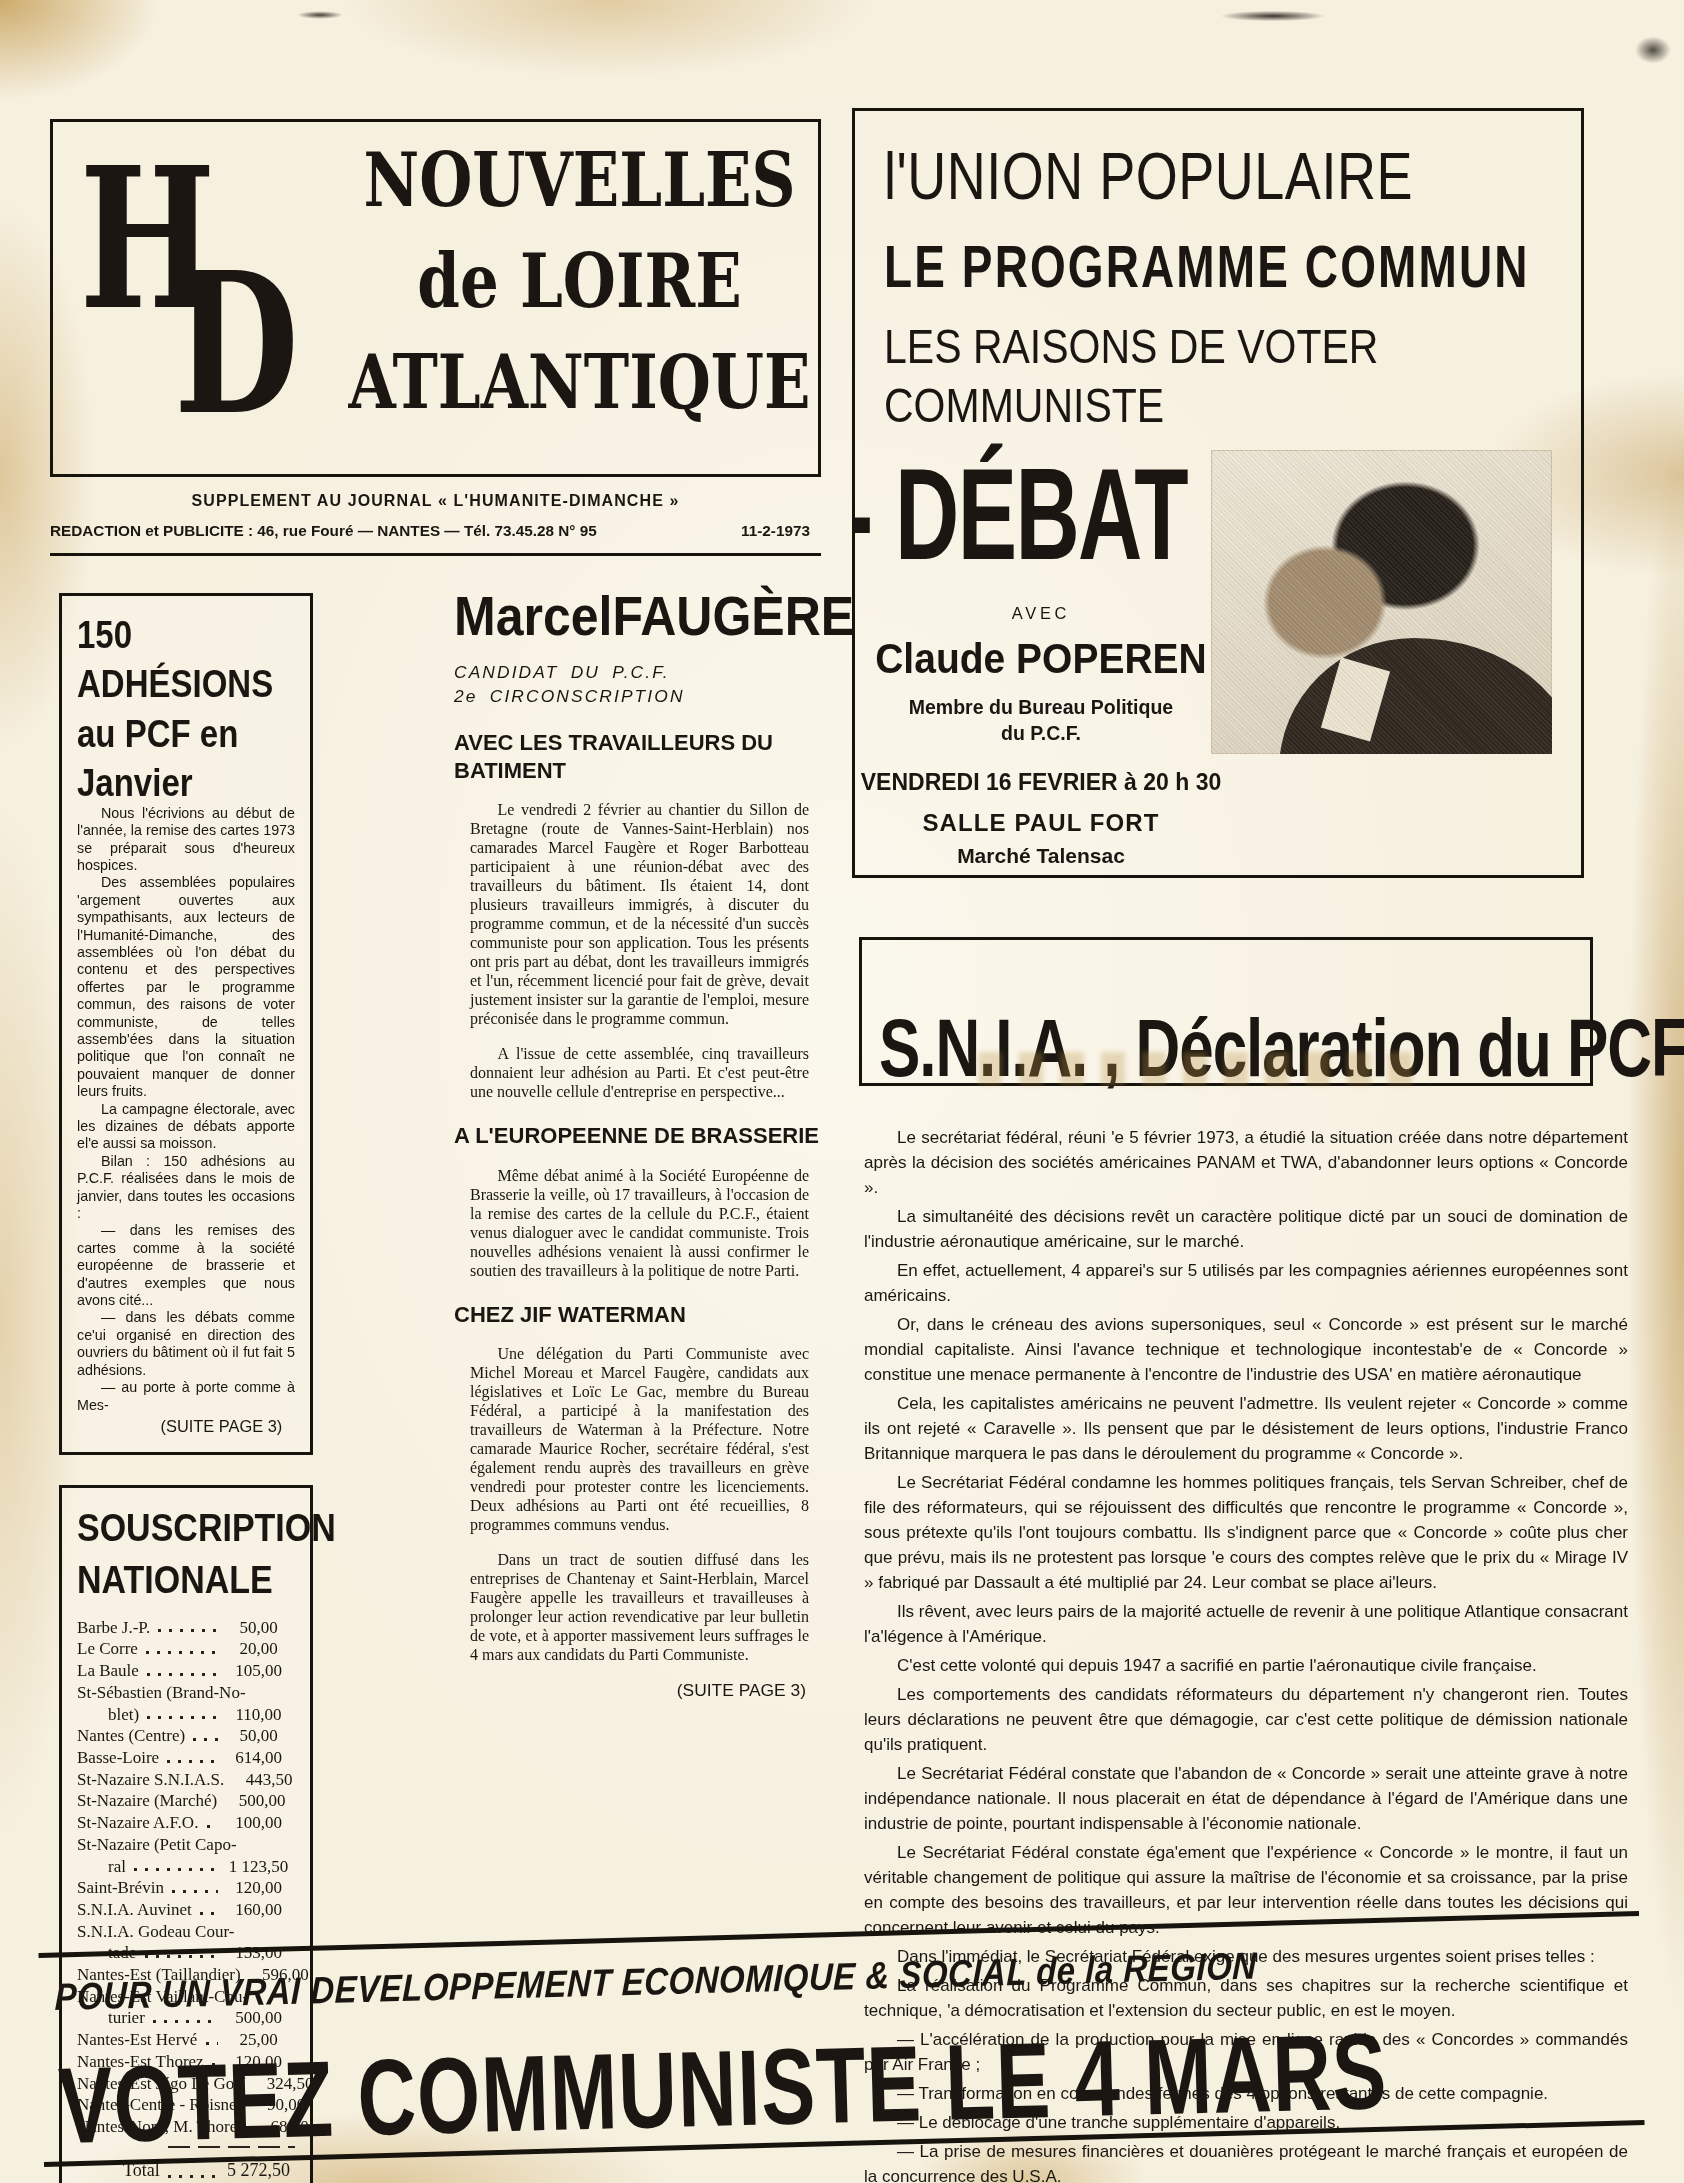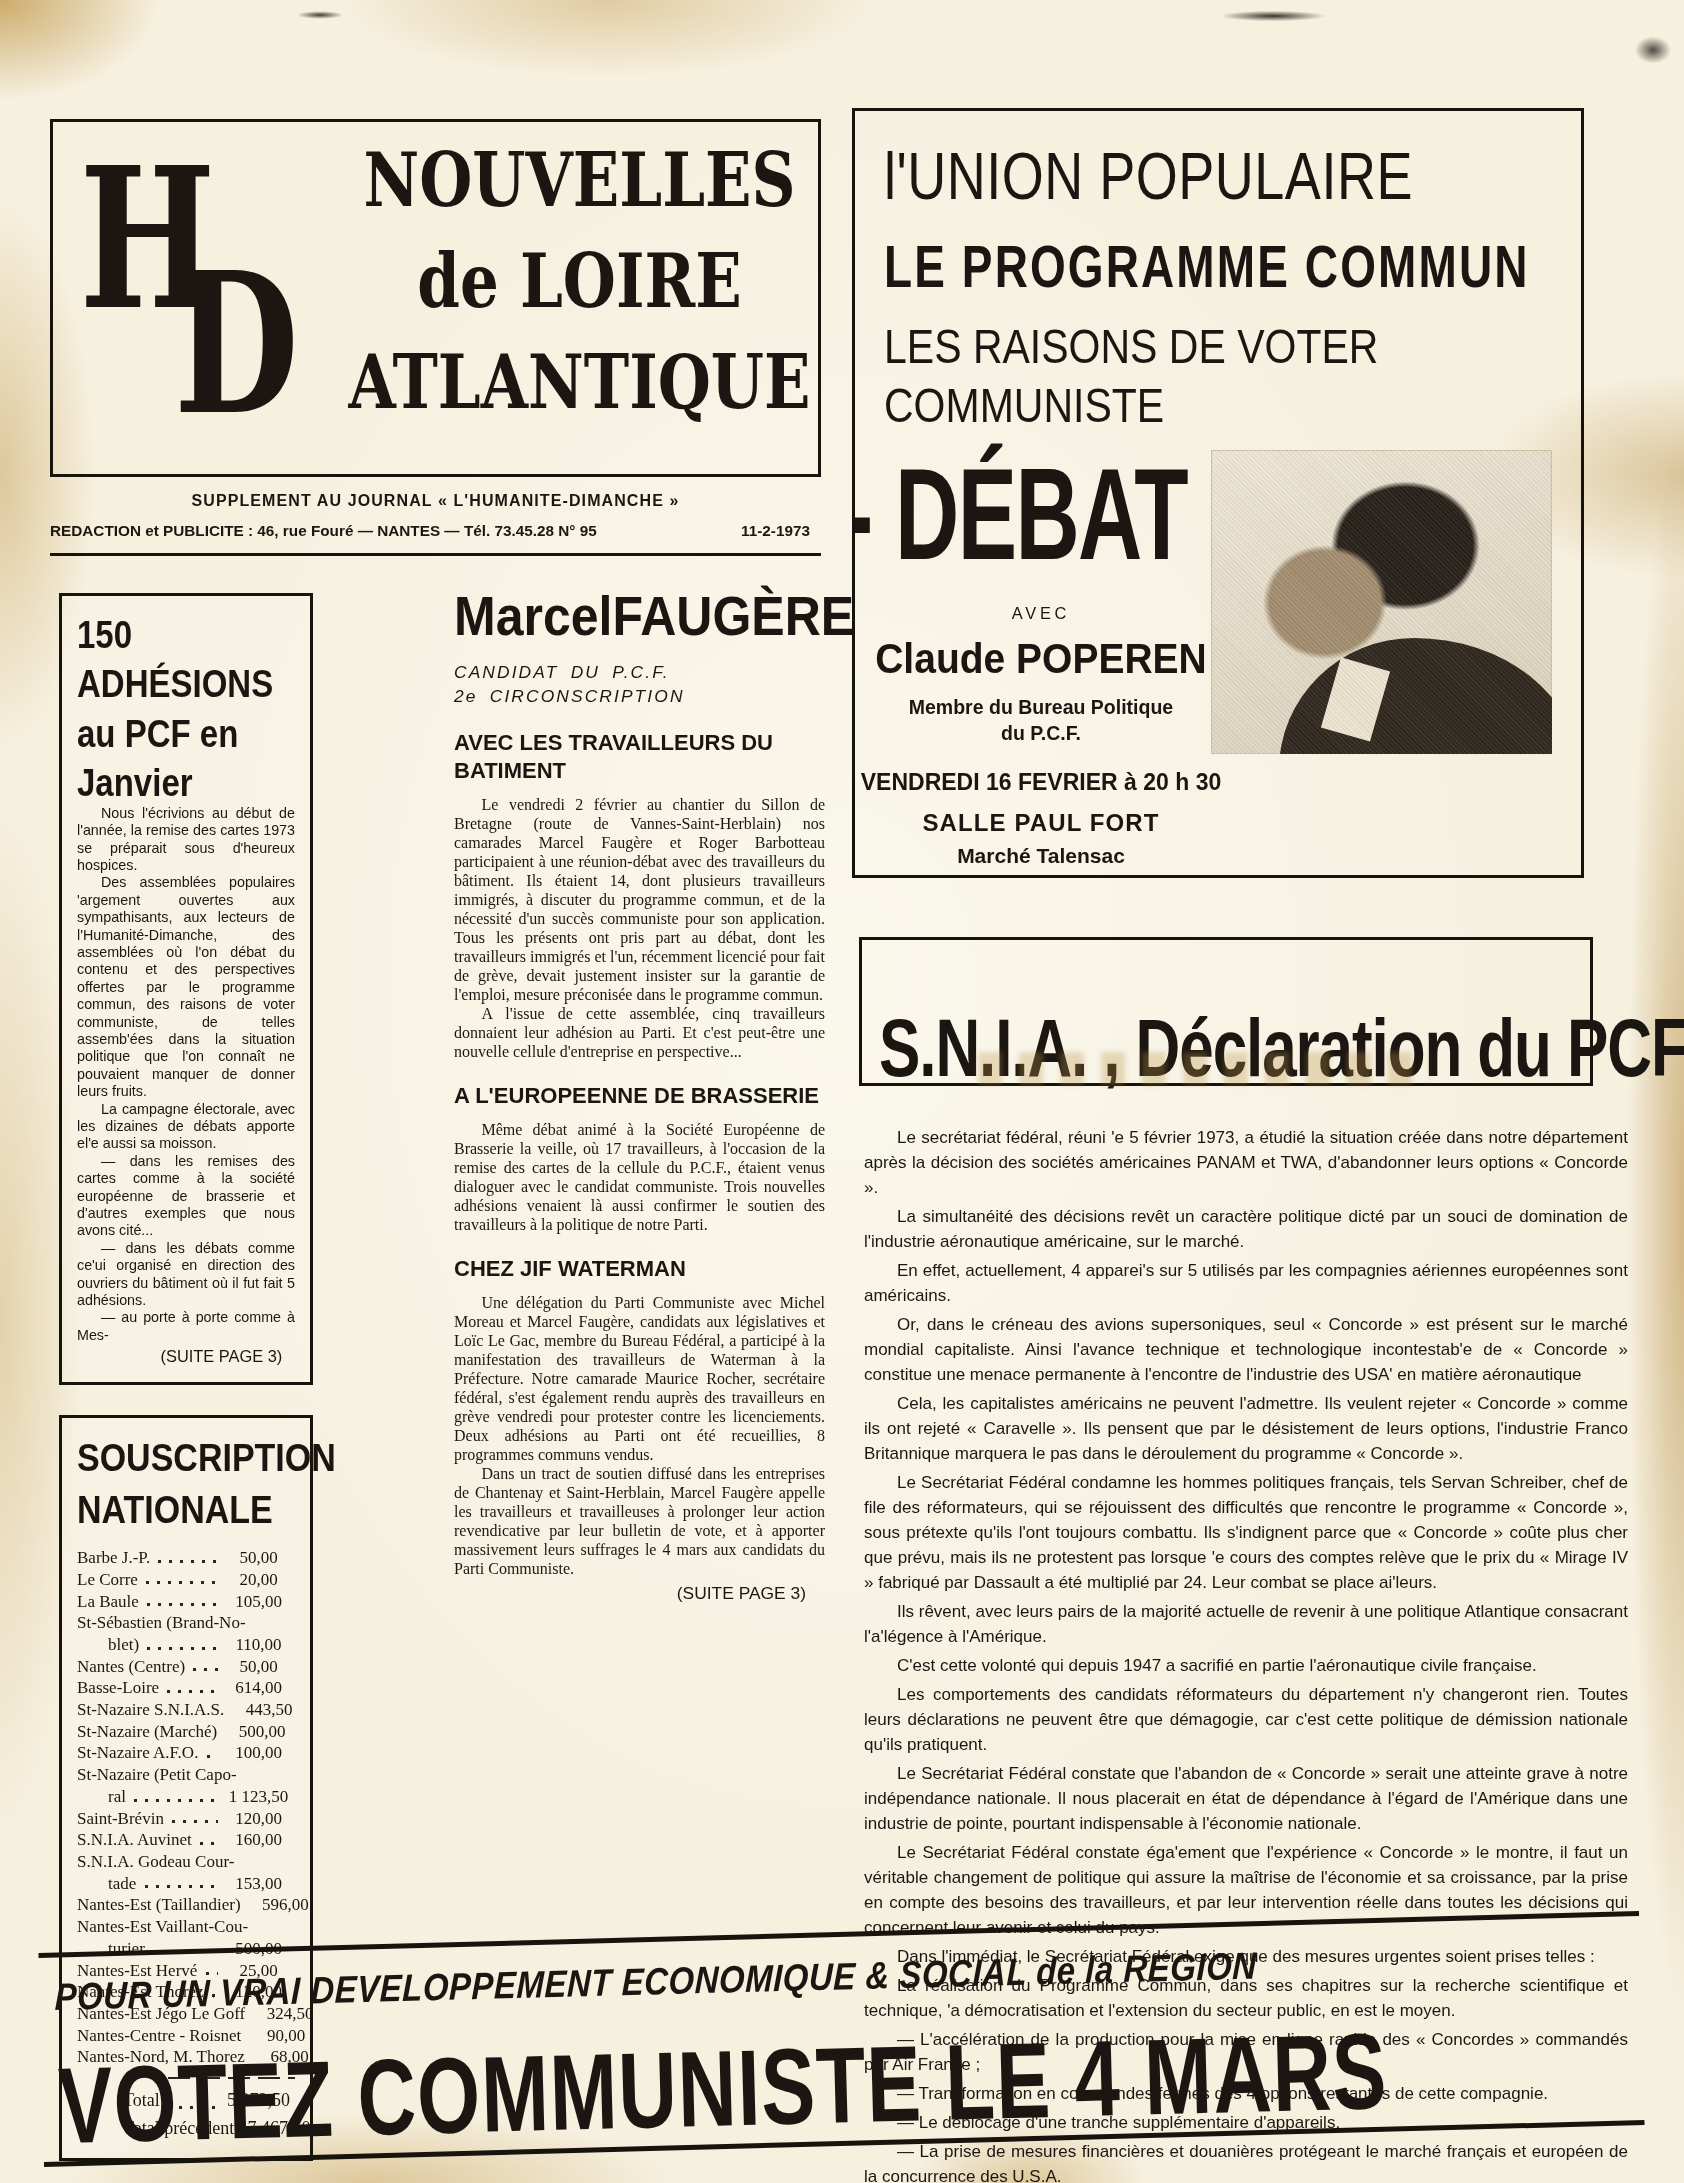--- a/index.html
+++ b/index.html
@@ -56,21 +56,21 @@
         background:repeating-linear-gradient(90deg,#2a241c 0 22px, transparent 22px 30px);}
   .total-row{display:flex;font:18px/27.5px "Liberation Serif",serif;}
   .total-row .sub-name{padding-left:46px;white-space:nowrap;}
   
   .mid-col{position:absolute;left:454px;top:583px;width:371px;}
   .mid-headline{display:flex;justify-content:space-between;align-items:baseline;
         font:700 50px "Liberation Sans",sans-serif;transform:scaleY(1.12);transform-origin:left top;
         margin-bottom:19px;white-space:nowrap;}
   .kicker{font:italic 400 17.4px/24px "Liberation Sans",sans-serif;letter-spacing:2.1px;word-spacing:5.3px;}
   .mid-sec-h{font:700 22px/27.5px "Liberation Sans",sans-serif;margin:21px 0 10.6px;}
-  .mid-sec p{font:16px/19px "Liberation Serif",serif;text-align:justify;text-indent:27.5px;margin:0;}
+  .mid-sec p{font:16px/19px "Liberation Serif",serif;text-align:justify;text-indent:27.5px;margin:16px;}
   .mid-suite{display:block;text-align:right;font:17.4px "Liberation Sans",sans-serif;margin-top:5.3px;padding-right:19px;}
   
   .tr-box{position:absolute;left:852px;top:108px;width:732px;height:770px;border:3.2px solid #17130d;
           box-sizing:border-box;padding:25px 29px 11.6px;display:flex;flex-direction:column;overflow:hidden;}
   .union-1{font:400 54px "Liberation Sans",sans-serif;transform:scaleY(1.25);transform-origin:left top;
            letter-spacing:0.5px;margin-bottom:33px;white-space:nowrap;}
   .union-2{font:700 46px "Liberation Sans",sans-serif;transform:scaleY(1.3);transform-origin:left top;
            letter-spacing:2.1px;margin-bottom:32px;white-space:nowrap;}
   .union-3{font:400 41px/50px "Liberation Sans",sans-serif;transform:scaleY(1.18);transform-origin:left top;}
   .debat-row{display:flex;margin-top:33px;flex:1;}
@@ -141,20 +141,21 @@
   <div class="left-col">
     <div class="lbox">
       <div class="adh-title">
         <span>150 ADHÉSIONS</span><br>
         <span>au PCF en Janvier</span>
       </div>
       <div class="adh-body">
           <p>Nous l'écrivions au début de l'année, la remise des cartes 1973 se préparait sous d'heureux hospices.</p>
           <p>Des assemblées populaires 'argement ouvertes aux sympathisants, aux lecteurs de l'Humanité-Dimanche, des assemblées où l'on débat du contenu et des perspectives offertes par le programme commun, des raisons de voter communiste, de telles assemb'ées dans la situation politique que l'on connaît ne pouvaient manquer de donner leurs fruits.</p>
           <p>La campagne électorale, avec les dizaines de débats apporte el'e aussi sa moisson.</p>
+          <p>Bilan : 150 adhésions au P.C.F. réalisées dans le mois de janvier, dans toutes les occasions :</p>
           <p>— dans les remises des cartes comme à la société européenne de brasserie et d'autres exemples que nous avons cité...</p>
           <p>— dans les débats comme ce'ui organisé en direction des ouvriers du bâtiment où il fut fait 5 adhésions.</p>
           <p>— au porte à porte comme à Mes-</p>
         </div>
       <span class="suite">(SUITE PAGE 3)</span>
     </div>
 
     <div class="lbox">
       <div class="sous-title">
         <span>SOUSCRIPTION</span><br>

